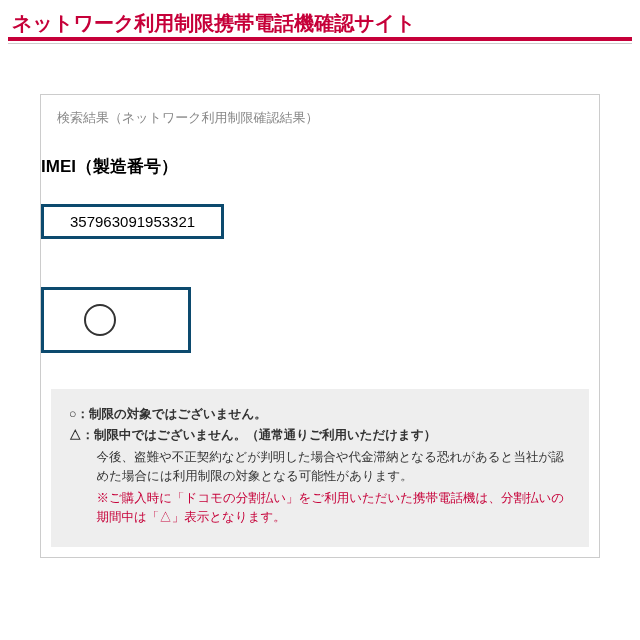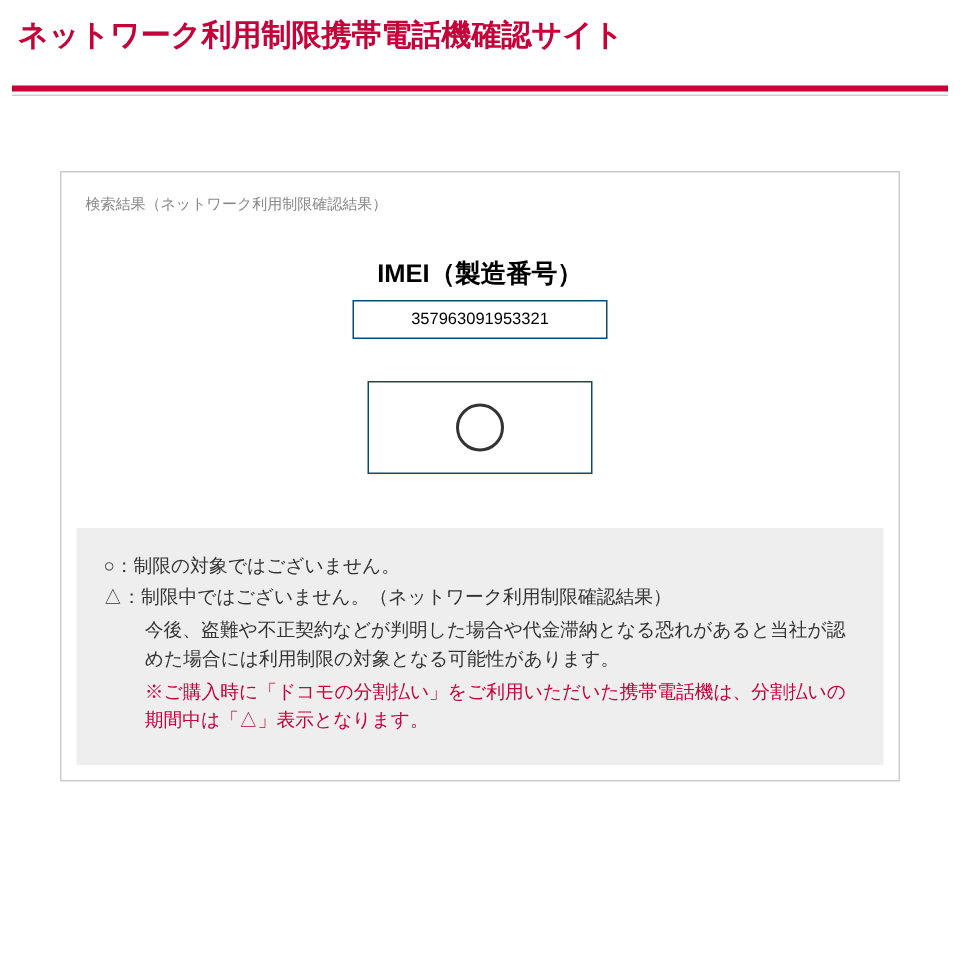--- a/index.html
+++ b/index.html
@@ -4,21 +4,21 @@
 <style>
   * { margin: 0; padding: 0; box-sizing: border-box; }
   body {
     font-family: "Hiragino Kaku Gothic Pro", "Meiryo", sans-serif;
     background: #fff;
     width: 640px;
     height: 640px;
     overflow: hidden;
   }
   .header {
-    padding: 10px 12px 20px;
+    padding: 10px 12px 0;
   }
   .header-title {
     color: #c60039;
     font-size: 20px;
     font-weight: bold;
   }
   .header-rule {
     height: 4px;
     background: #c60039;
     margin: 0 8px 2px;
@@ -28,56 +28,57 @@
     background: #ccc;
     margin: 0 8px;
   }
   .panel {
     margin: 50px 40px 0;
     border: 1px solid #ccc;
     background: #fff;
   }
   .panel-heading {
     color: #888;
-    font-size: 10px;
+    font-size: 13px;
     padding: 14px 16px 10px;
   }
-  .result-block { text-align: center; margin-top: 18px; }
+  .result-block { text-align: left; margin-top: 18px; }
   .result-label {
     font-size: 17px;
     font-weight: bold;
     margin-bottom: 6px;
   }
   .result-box {
     display: inline-block;
-    border: 1px solid #0c4a6e;
+    border: 3px solid #0c4a6e;
     padding: 6px 26px;
-    font-size: 11px;
+    font-size: 15px;
     min-width: 170px;
+    margin-top: 20px;
   }
   .result-box.big {
     padding: 14px 40px;
     min-width: 150px;
   }
   .circle-icon {
     display: inline-block;
     width: 32px; height: 32px;
     border: 2px solid #333;
     border-radius: 50%;
     vertical-align: middle;
   }
   .notes {
     background: #eee;
     margin: 36px 10px 10px;
     padding: 16px 18px 20px;
     font-size: 12.5px;
     color: #333;
     line-height: 1.55;
   }
-  .note-title { font-weight: normal; margin-bottom: 2px; }
+  .note-title { font-weight: bold; margin-bottom: 2px; }
   .note-body { margin-left: 2.2em; margin-bottom: 12px; }
   .note-caution { color: #c60039; margin-left: 2.2em; }
 </style>
 </head>
 <body>
 
 <div class="header">
   <div class="header-title">ネットワーク利用制限携帯電話機確認サイト</div>
 </div>
 <div class="header-rule"></div>
@@ -93,17 +94,17 @@
 
   <div class="result-block" style="margin-top:28px">
     <div class="result-box big">
       <span class="circle-icon"></span>
     </div>
   </div>
 
 
   <div class="notes">
     <div class="note-title">○：制限の対象ではございません。</div>
-    <div class="note-title">△：制限中ではございません。（ネットワーク利用制限確認結果）</div>
+    <div class="note-title">△：制限中ではございません。（通常通りご利用いただけます）</div>
     <div class="note-body" style="margin-bottom:2px">今後、盗難や不正契約などが判明した場合や代金滞納となる恐れがあると当社が認めた場合には利用制限の対象となる可能性があります。</div>
     <div class="note-caution">※ご購入時に「ドコモの分割払い」をご利用いただいた携帯電話機は、分割払いの期間中は「△」表示となります。</div>
   </div>
 </div>
 
 </body></html>

